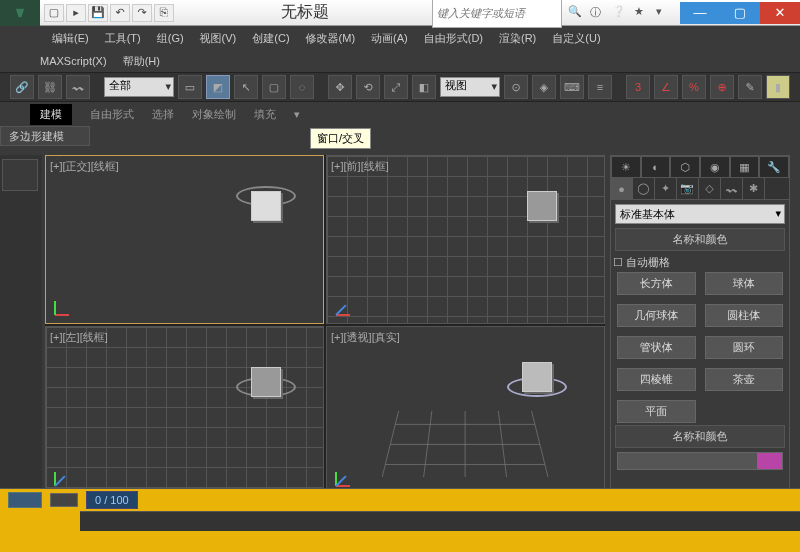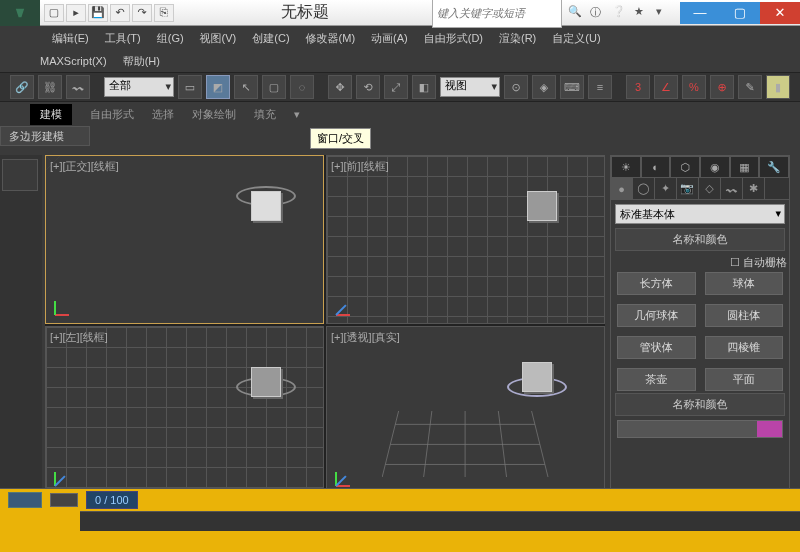--- a/index.html
+++ b/index.html
@@ -45,21 +45,21 @@
 .leftbar{position:absolute;left:0;top:155px;width:42px;height:360px;background:#333;display:flex;flex-direction:column;gap:2px;padding:4px 2px}
 .leftbar .lbtn{width:36px;height:32px;background:#3a3a3a;border:1px solid #555}
 .cmdpanel{position:absolute;right:10px;top:155px;width:180px;height:340px;background:#3a3a3a;border:1px solid #555}
 .cp-tabs{height:22px;display:flex;background:#2a2a2a}
 .cp-tab{flex:1;border:1px solid #555;display:flex;align-items:center;justify-content:center;color:#aaa}
 .cp-row{height:22px;display:flex;background:#333;border-bottom:1px solid #555}
 .cp-icon{width:22px;border-right:1px solid #555;display:flex;align-items:center;justify-content:center;color:#999}
 .cp-sel{height:20px;margin:4px;background:#ddd;color:#000;padding:2px 4px;border:1px solid #888;position:relative}
 .cp-sel::after{content:"▾";position:absolute;right:3px}
 .cp-header{background:#444;color:#ccc;text-align:center;padding:3px;border:1px solid #555;margin:2px 4px}
-.cp-check{color:#ccc;text-align:right;padding:2px}
+.cp-check{color:#ccc;text-align:left;padding:2px}
 .cp-grid{display:grid;grid-template-columns:1fr 1fr;gap:9px;padding:0 6px}
 .cp-btn{background:#555;border:1px solid #666;color:#ddd;text-align:center;padding:3px;cursor:pointer}
 .cp-color{height:18px;margin:4px 6px;background:linear-gradient(90deg,#555,#555 85%,#b944a8 85%);border:1px solid #666}
 .timeline{position:absolute;bottom:0;left:0;right:0;height:64px;background:#eab308;border-top:1px solid #555}
 .tl-top{height:22px;display:flex;align-items:center;padding:0 8px;gap:8px}
 .tl-frame{background:#224466;color:#9cf;padding:2px 8px;border:1px solid #447}
 .tl-ruler{height:20px;background:#333;border-top:1px solid #555;position:relative;margin-left:80px}
 svg{width:14px;height:14px}
 .diag{position:absolute;inset:0}
 .diag line{stroke:#666;stroke-width:1}
@@ -238,20 +238,21 @@
   </div>
   <div class="cp-sel">标准基本体</div>
   <div class="cp-header">名称和颜色</div>
   <div class="cp-check">☐ <span>自动栅格</span></div>
   <div class="cp-grid">
     <div class="cp-btn">长方体</div>
     <div class="cp-btn">球体</div>
     <div class="cp-btn">几何球体</div>
     <div class="cp-btn">圆柱体</div>
     <div class="cp-btn">管状体</div>
+    <div class="cp-btn">圆环</div>
     <div class="cp-btn">四棱锥</div>
     <div class="cp-btn">茶壶</div>
     <div class="cp-btn">平面</div>
   </div>
   <div class="cp-header">名称和颜色</div>
   <div class="cp-color"></div>
 </div>
 
 <div class="timeline">
   <div class="tl-top">

